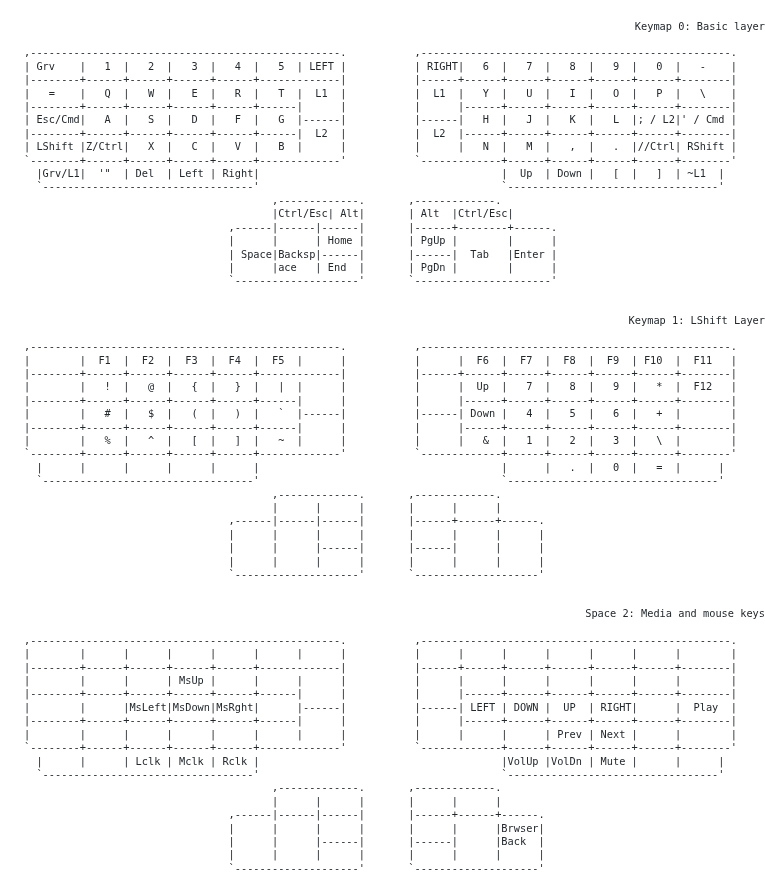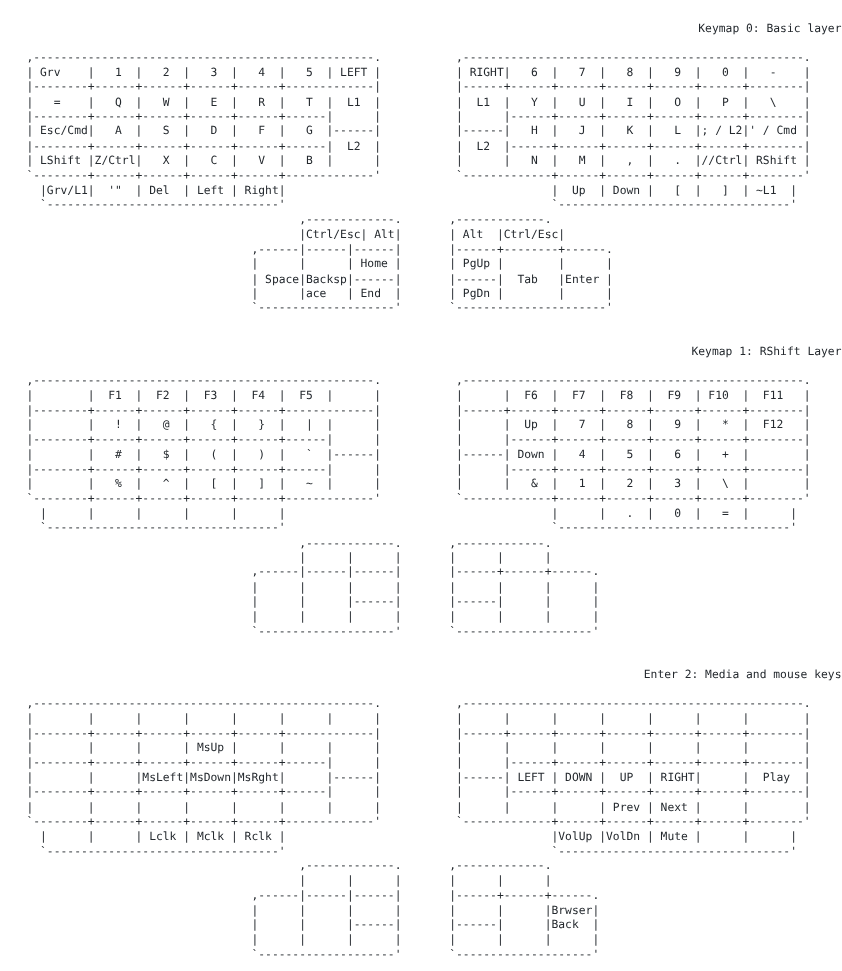--- a/index.html
+++ b/index.html
@@ -51,21 +51,21 @@
                                         ,-------------.       ,-------------.
                                         |Ctrl/Esc| Alt|       | Alt  |Ctrl/Esc|
                                  ,------|------|------|       |------+--------+------.
                                  |      |      | Home |       | PgUp |        |      |
                                  | Space|Backsp|------|       |------|  Tab   |Enter |
                                  |      |ace   | End  |       | PgDn |        |      |
                                  `--------------------'       `----------------------'</pre>
   </section>
 
   <section class="keymap-section">
-    <div class="keymap-title">Keymap 1: RShift Layer</div>
+    <div class="keymap-title">Keymap 1: LShift Layer</div>
     <pre class="keymap-art">,--------------------------------------------------.           ,--------------------------------------------------.
 |        |  F1  |  F2  |  F3  |  F4  |  F5  |      |           |      |  F6  |  F7  |  F8  |  F9  | F10  |  F11   |
 |--------+------+------+------+------+-------------|           |------+------+------+------+------+------+--------|
 |        |   !  |   @  |   {  |   }  |   |  |      |           |      |  Up  |   7  |   8  |   9  |   *  |  F12   |
 |--------+------+------+------+------+------|      |           |      |------+------+------+------+------+--------|
 |        |   #  |   $  |   (  |   )  |   `  |------|           |------| Down |   4  |   5  |   6  |   +  |        |
 |--------+------+------+------+------+------|      |           |      |------+------+------+------+------+--------|
 |        |   %  |   ^  |   [  |   ]  |   ~  |      |           |      |   &amp;  |   1  |   2  |   3  |   \  |        |
 `--------+------+------+------+------+-------------'           `-------------+------+------+------+------+--------'
   |      |      |      |      |      |                                       |      |   .  |   0  |   =  |      |
@@ -73,21 +73,21 @@
                                         ,-------------.       ,-------------.
                                         |      |      |       |      |      |
                                  ,------|------|------|       |------+------+------.
                                  |      |      |      |       |      |      |      |
                                  |      |      |------|       |------|      |      |
                                  |      |      |      |       |      |      |      |
                                  `--------------------'       `--------------------'</pre>
   </section>
 
   <section class="keymap-section">
-    <div class="keymap-title">Enter 2: Media and mouse keys</div>
+    <div class="keymap-title">Space 2: Media and mouse keys</div>
     <pre class="keymap-art">,--------------------------------------------------.           ,--------------------------------------------------.
 |        |      |      |      |      |      |      |           |      |      |      |      |      |      |        |
 |--------+------+------+------+------+-------------|           |------+------+------+------+------+------+--------|
 |        |      |      | MsUp |      |      |      |           |      |      |      |      |      |      |        |
 |--------+------+------+------+------+------|      |           |      |------+------+------+------+------+--------|
 |        |      |MsLeft|MsDown|MsRght|      |------|           |------| LEFT | DOWN |  UP  | RIGHT|      |  Play  |
 |--------+------+------+------+------+------|      |           |      |------+------+------+------+------+--------|
 |        |      |      |      |      |      |      |           |      |      |      | Prev | Next |      |        |
 `--------+------+------+------+------+-------------'           `-------------+------+------+------+------+--------'
   |      |      | Lclk | Mclk | Rclk |                                       |VolUp |VolDn | Mute |      |      |

